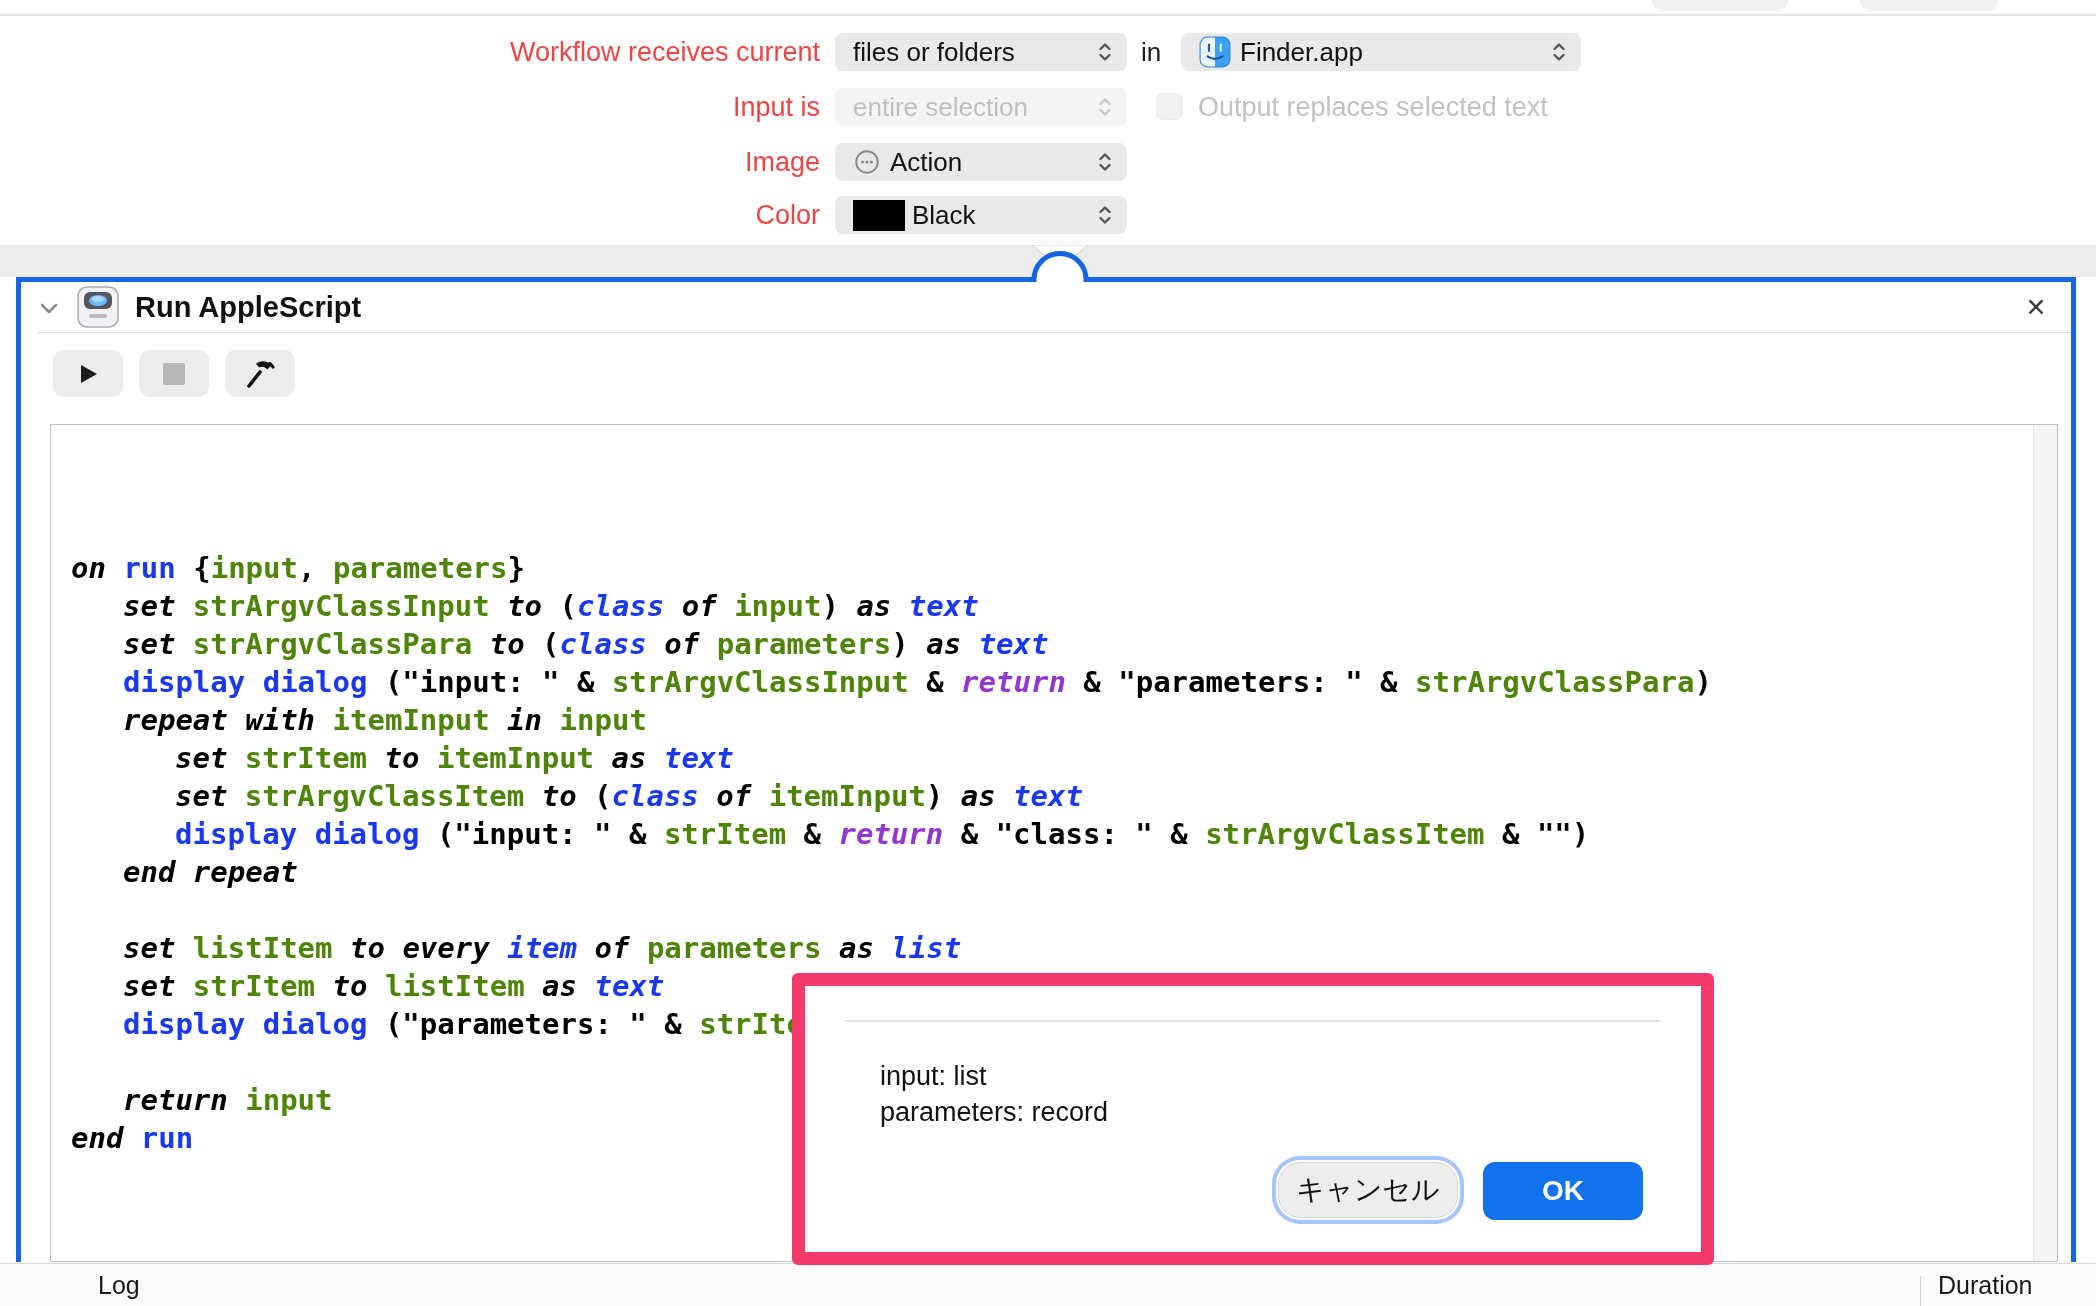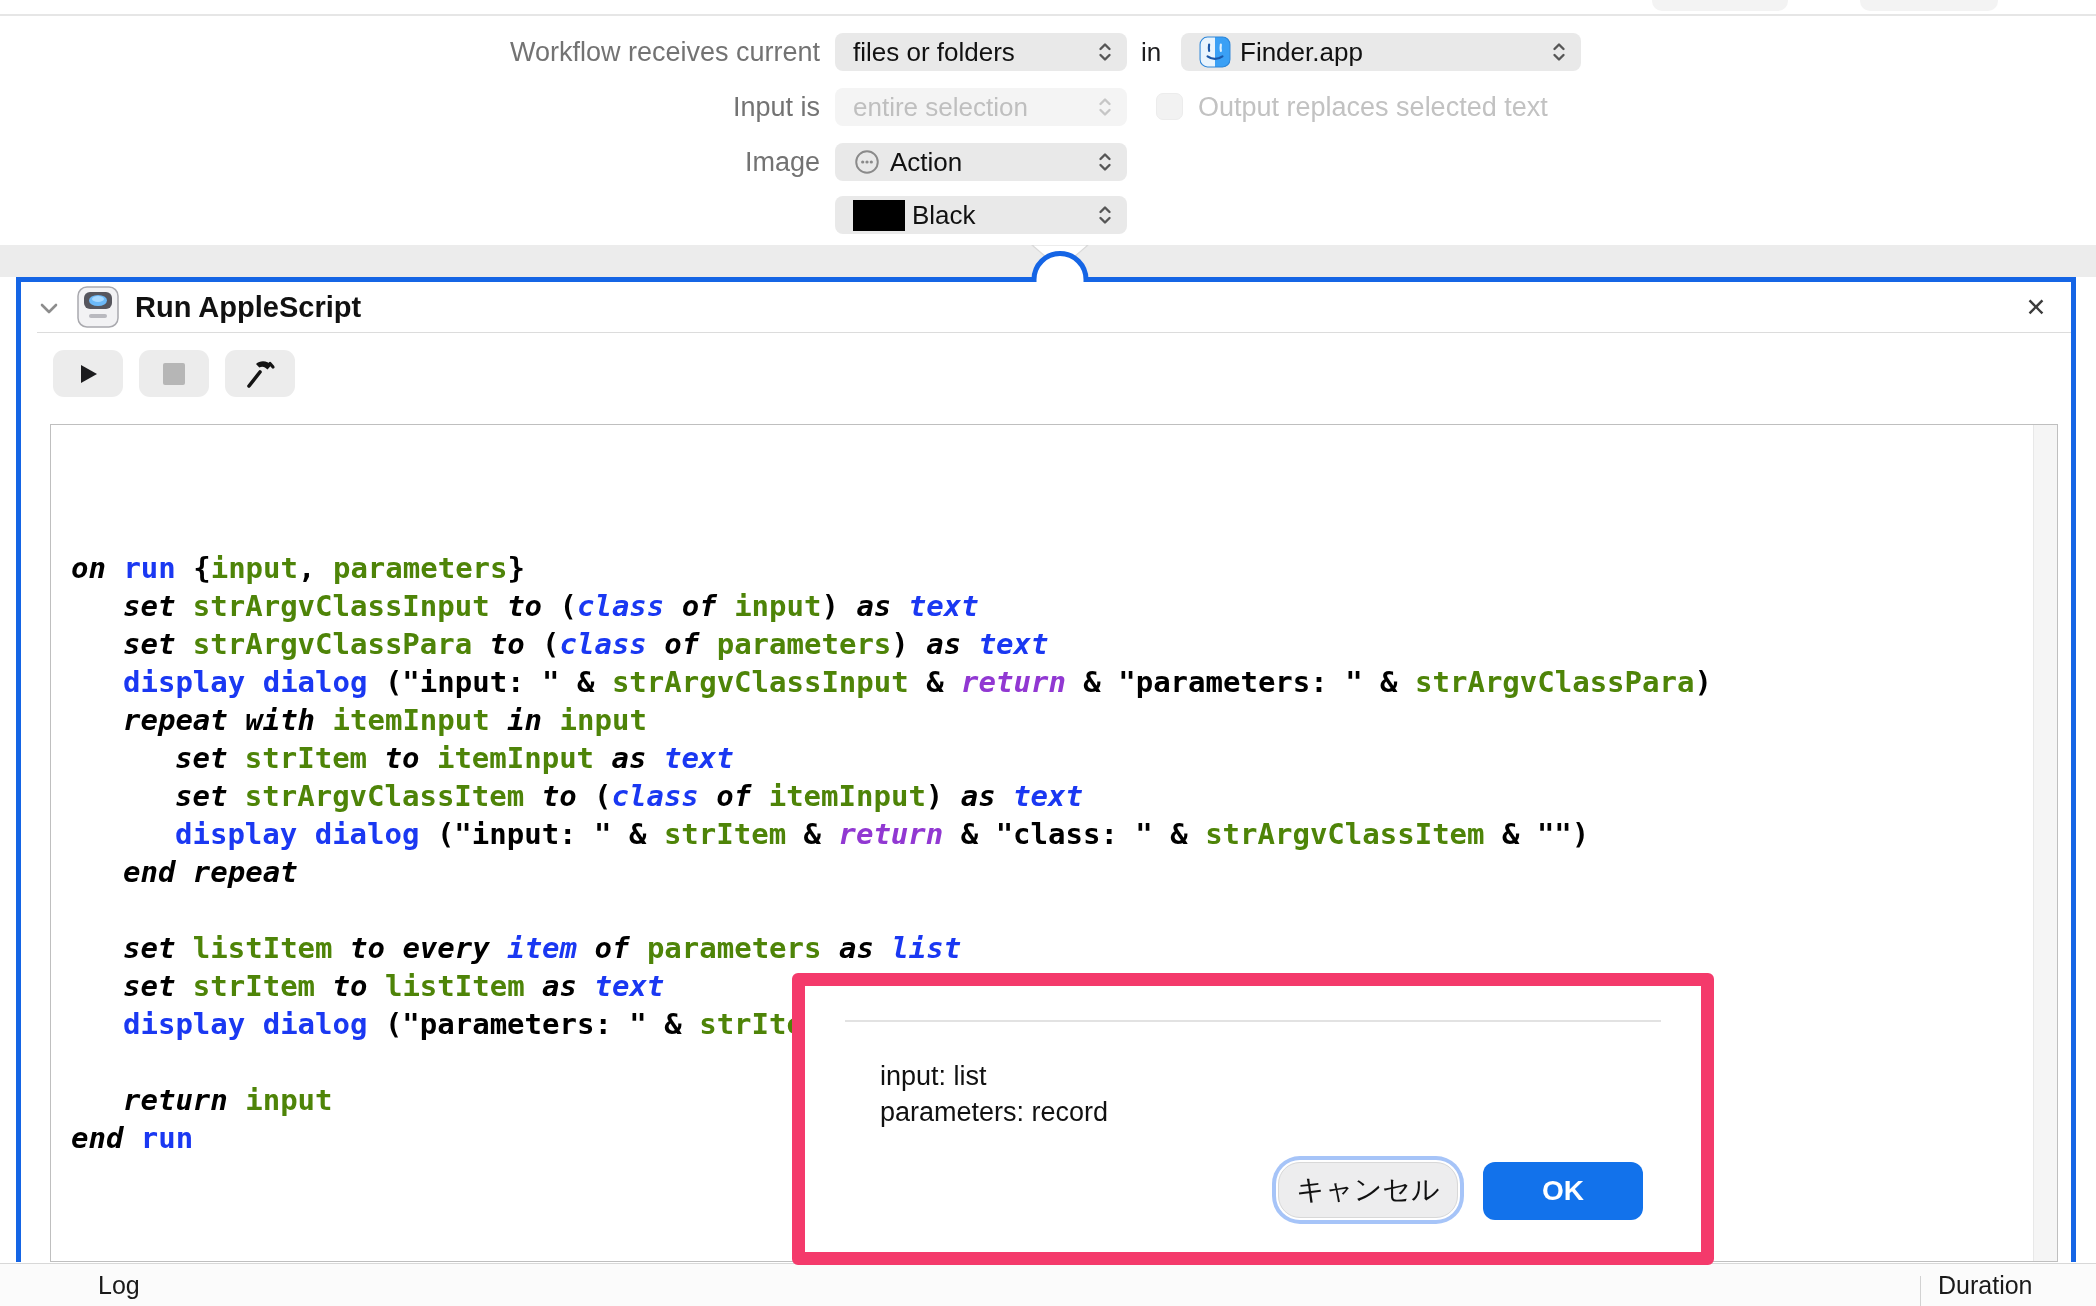--- a/index.html
+++ b/index.html
@@ -9,21 +9,21 @@
     color:#1d1d1f;
   }
   
   .topline { position:absolute; top:14px; left:0; width:2096px; height:2px; background:#e6e6e6; }
   .top-btn { position:absolute; top:0; height:11px; background:#f3f3f3; border-radius:0 0 10px 10px; }
   .top-btn.b1 { left:1652px; width:136px; }
   .top-btn.b2 { left:1860px; width:138px; }
 
   
   .set-label { position:absolute; left:0; width:820px; height:38px; line-height:38px;
-    text-align:right; font-size:27px; color:#737373; }
+    text-align:right; font-size:27px; color:#ef4444; }
   .dd { position:absolute; height:38px; border-radius:8px; background:#e9e9e9;
     display:flex; align-items:center; padding:0 14px 0 18px; font-size:26px; color:#111; }
   .dd .dd-text { flex:1; white-space:nowrap; overflow:hidden; }
   .dd.disabled { background:#f4f4f4; color:#bfbfbf; }
   .dd svg.chev { flex:none; margin-left:10px; }
   .conj { position:absolute; font-size:26px; color:#1d1d1f; height:38px; line-height:38px; }
   .checkbox { position:absolute; width:27px; height:27px; border-radius:7px; background:#f2f2f2;
     border:1px solid #ececec; }
   .chk-label { position:absolute; height:38px; line-height:38px; font-size:27px; color:#c2c2c2; }
   .swatch { width:52px; height:31px; background:#000; margin-right:7px; flex:none; }
@@ -139,20 +139,21 @@
           <circle cx="17" cy="13" r="1.5" fill="#8a8a8a"></circle>
       </svg>
     </span>
     <span class="dd-text">Action</span>
     <svg class="chev" width="16" height="26" viewBox="0 0 16 26">
         <path d="M3.5 10 L8 5.5 L12.5 10" stroke="#565656" stroke-width="2.4" fill="none" stroke-linecap="round" stroke-linejoin="round"></path>
         <path d="M3.5 16 L8 20.5 L12.5 16" stroke="#565656" stroke-width="2.4" fill="none" stroke-linecap="round" stroke-linejoin="round"></path>
       </svg>
   </div>
 
+  <div class="set-label" style="top:196px;">Color</div>
   <div class="dd" style="left:835px; top:196px; width:292px;align-items:center;">
     <span class="swatch"></span>
     <span class="dd-text">Black</span>
     <svg class="chev" width="16" height="26" viewBox="0 0 16 26">
         <path d="M3.5 10 L8 5.5 L12.5 10" stroke="#565656" stroke-width="2.4" fill="none" stroke-linecap="round" stroke-linejoin="round"></path>
         <path d="M3.5 16 L8 20.5 L12.5 16" stroke="#565656" stroke-width="2.4" fill="none" stroke-linecap="round" stroke-linejoin="round"></path>
       </svg>
   </div>
 
   <svg class="strip-svg" width="2096" height="37" viewBox="0 0 2096 37">

